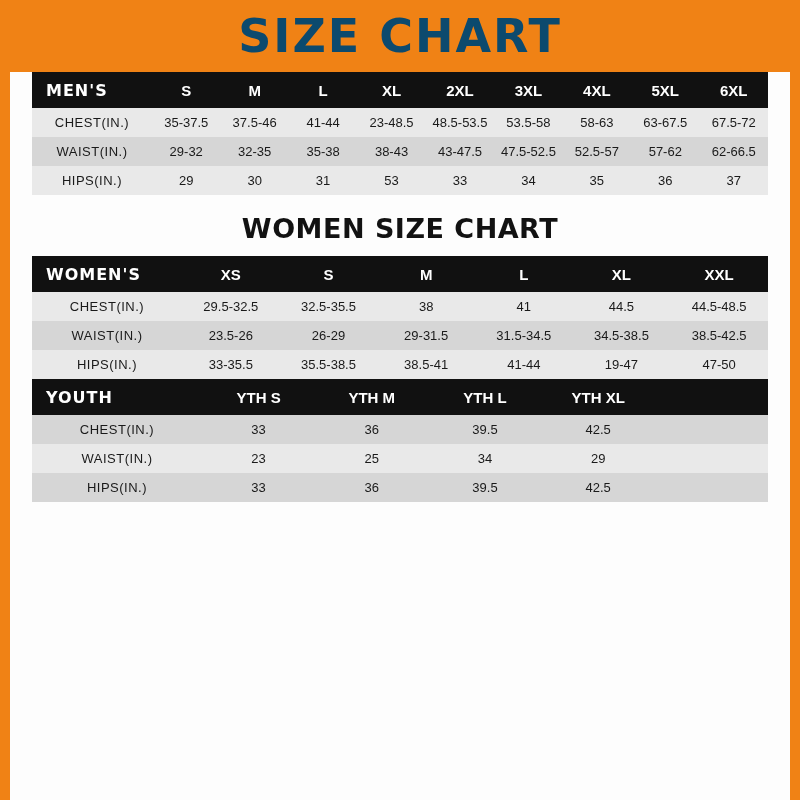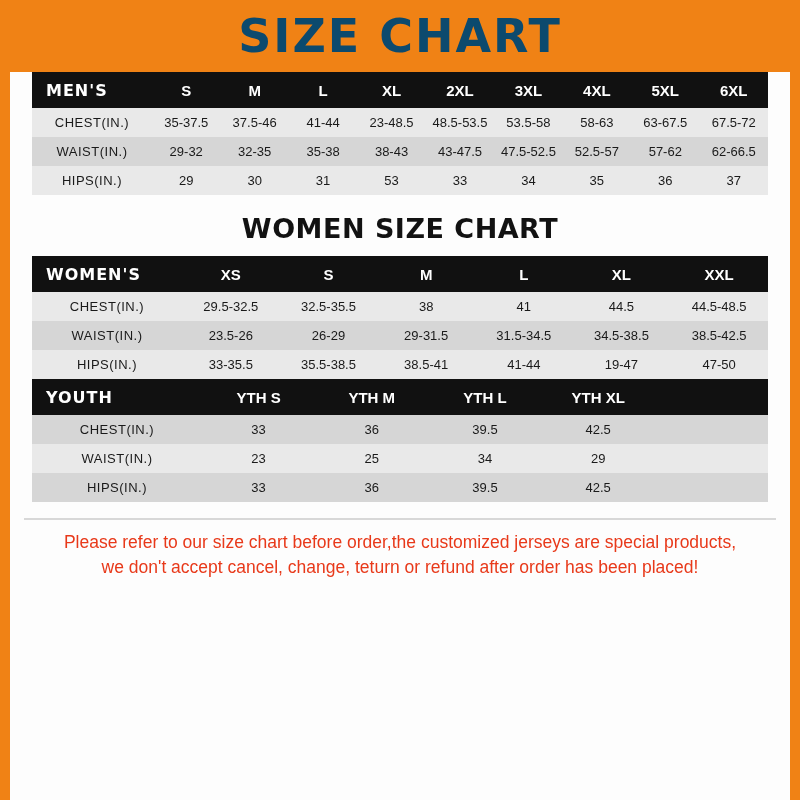--- a/index.html
+++ b/index.html
@@ -279,18 +279,14 @@
           <td>33</td>
           <td>36</td>
           <td>39.5</td>
           <td>42.5</td>
           <td></td>
         </tr>
       </tbody>
     </table>
   </div>
 
-  <div class="footer-note">
-    <span class="line">Please refer to our size chart before order,the customized jerseys are special products,</span>
-    <span class="line">we don't accept cancel, change, teturn or refund after order has been placed!</span>
-  </div>
 
 </div>
 
 </body></html>

